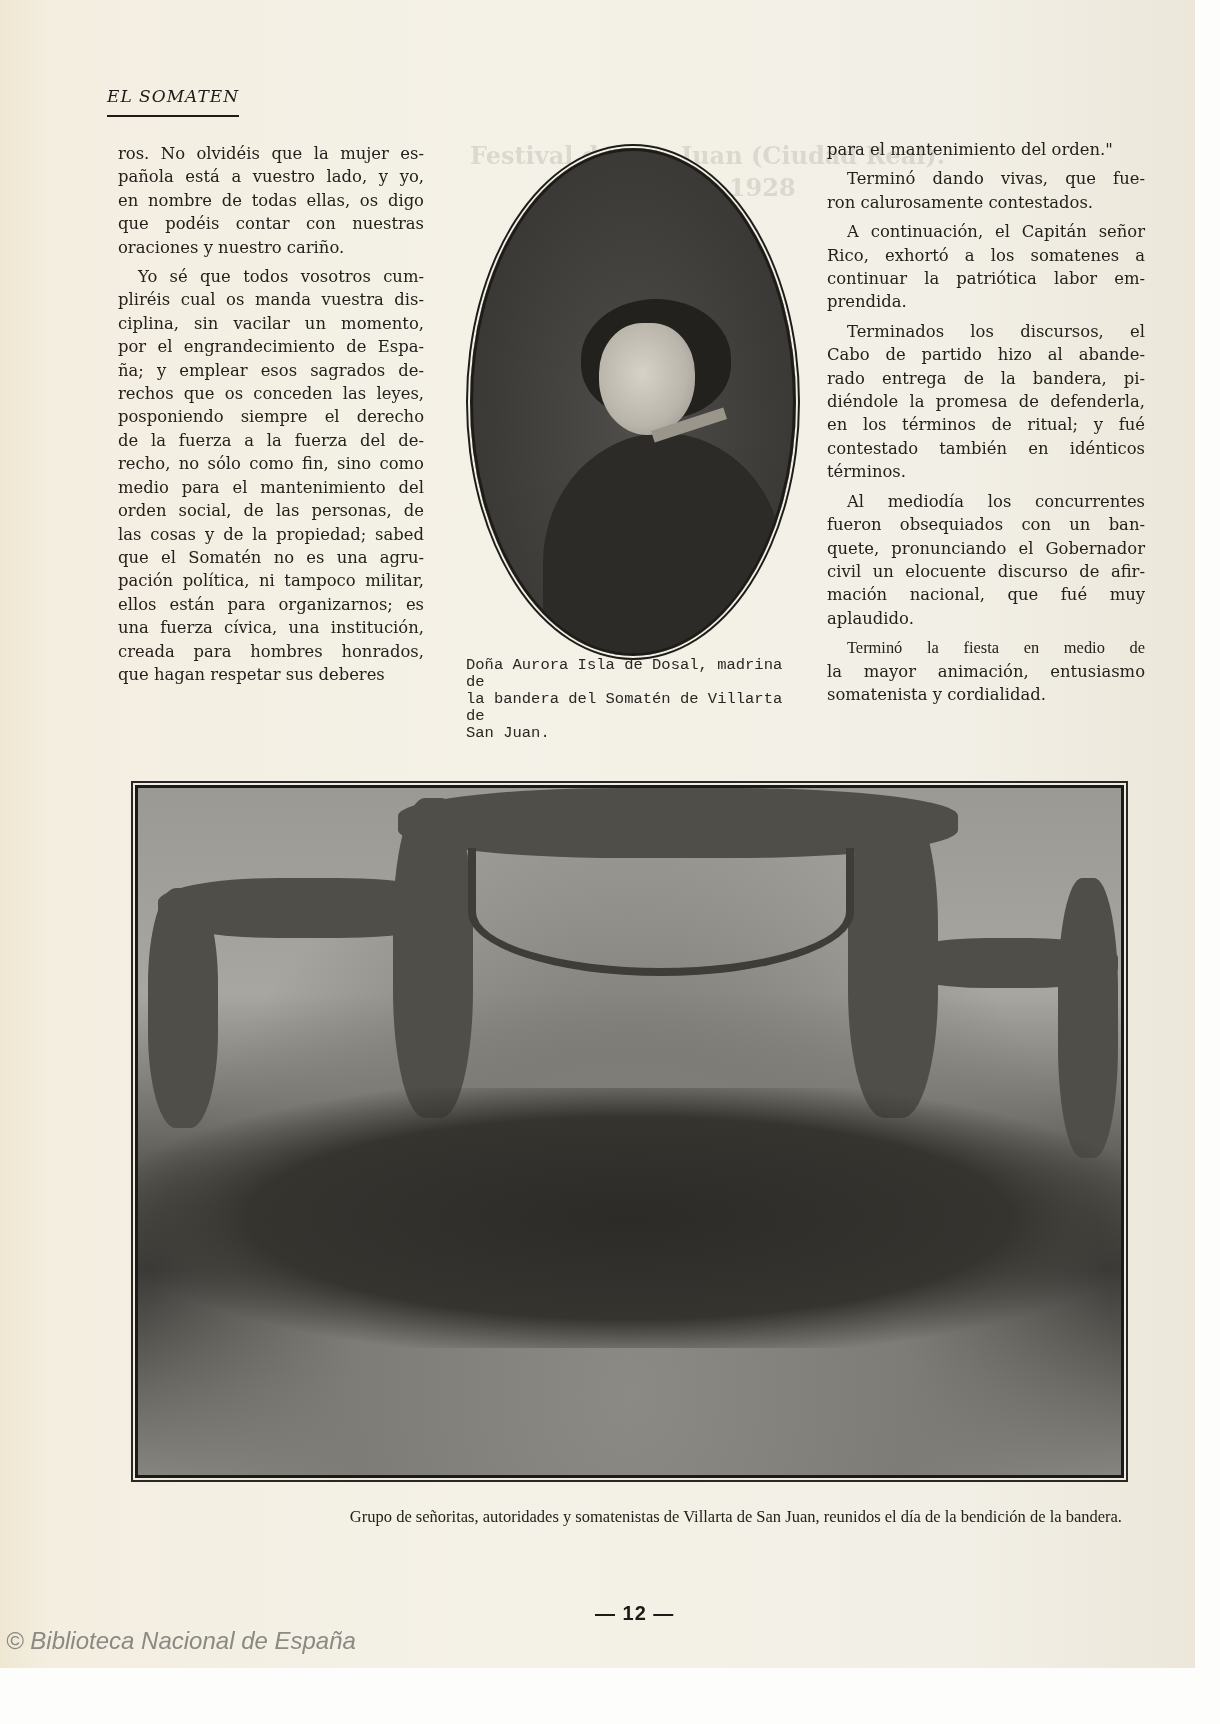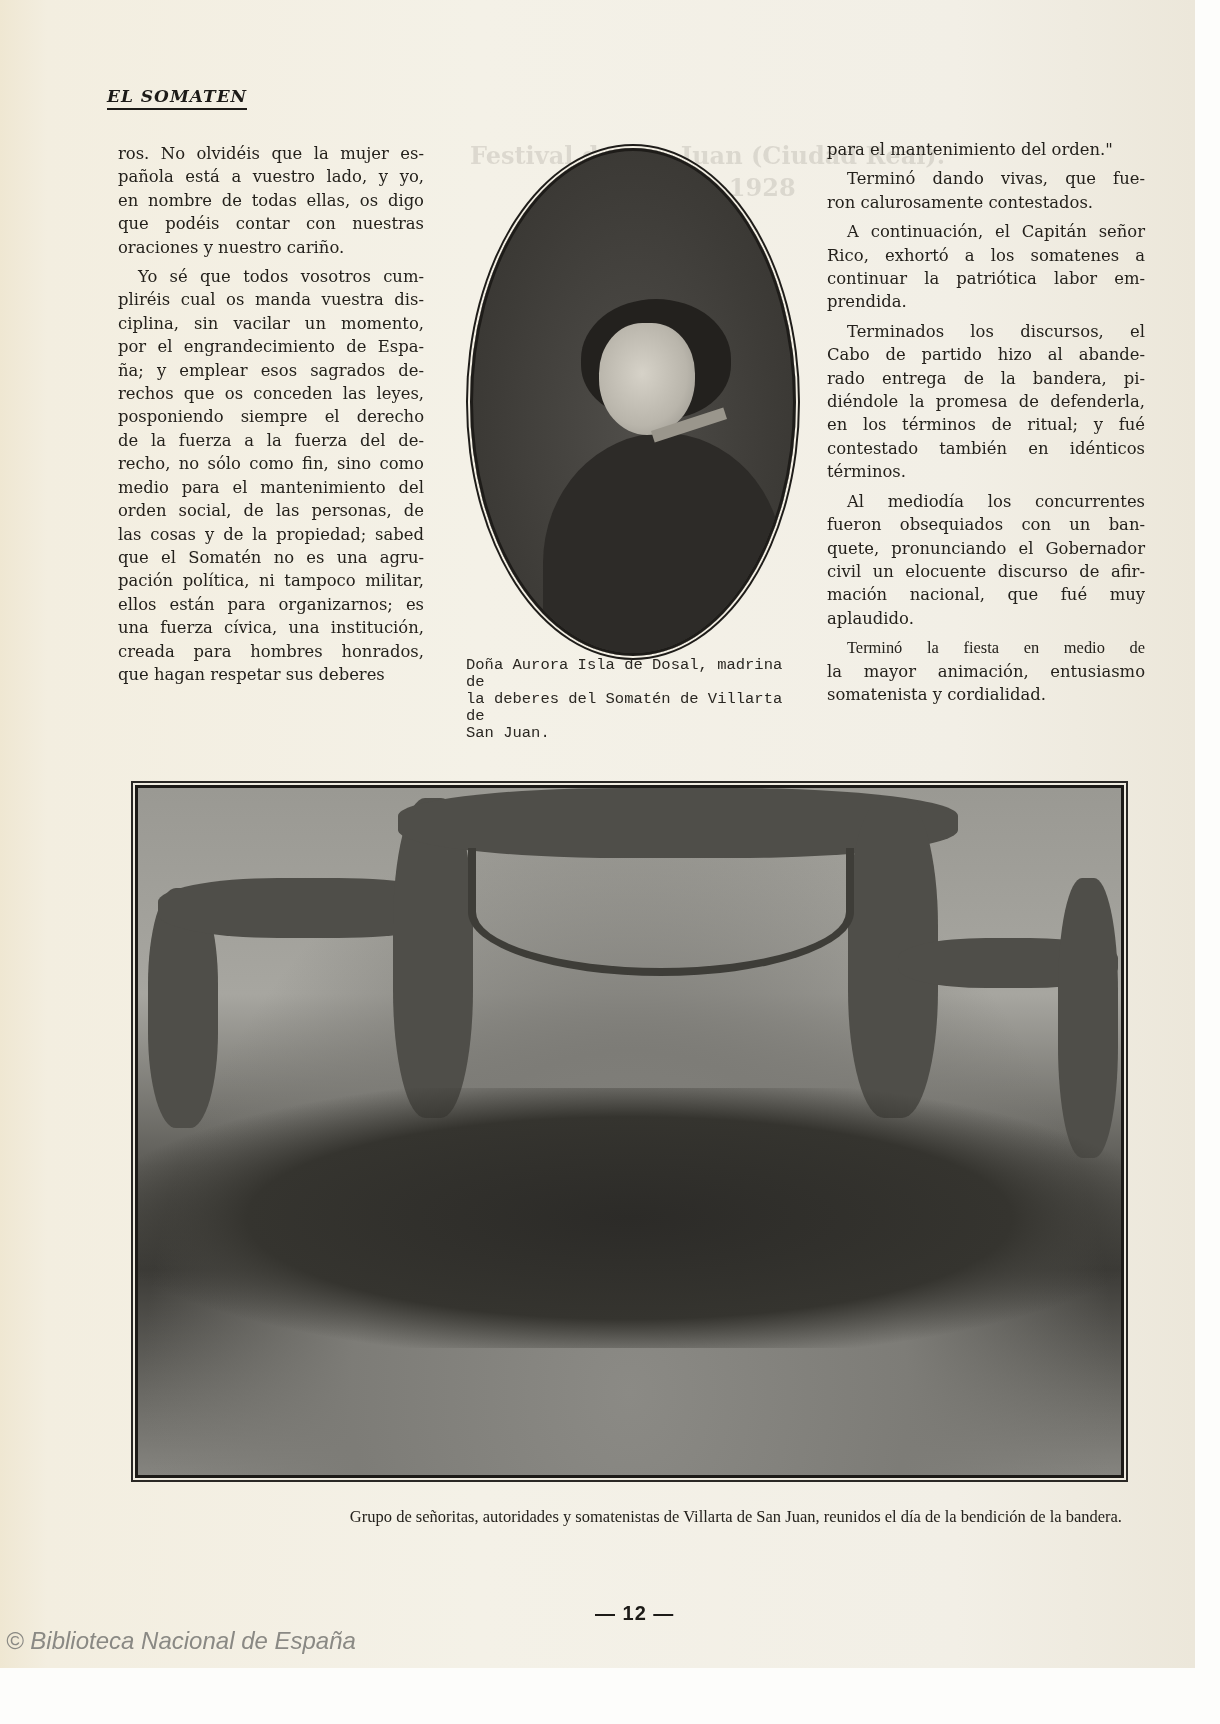--- a/index.html
+++ b/index.html
@@ -11,25 +11,25 @@
       font-family: "DejaVu Serif", serif;
     }
     .page {
       position: absolute; left: 0; top: 0;
       width: 1195px; height: 1668px;
       background: linear-gradient(90deg, #efe7d2 0%, #f3eee0 4%, #f4f1e7 40%, #f2efe6 80%, #ece7da 100%);
     }
     .header {
       position: absolute; left: 107px; top: 86px;
       font-family: "DejaVu Serif", serif;
-      font-style: italic; font-weight: bold;
+      font-style: italic; font-weight: normal;
       font-size: 17px; letter-spacing: 1px;
       color: #1d1b18;
       border-bottom: 2px solid #1d1b18;
-      padding-bottom: 2px;
+      padding-bottom: 9px;
     }
     .col {
       position: absolute;
       font-family: "DejaVu Serif", serif;
       font-size: 16.4px;
       line-height: 23.4px;
       color: #24211c;
       text-align: justify;
     }
     .col p { margin: 6px; }
@@ -157,21 +157,21 @@
 
   <div class="oval">
     <div class="body"></div>
     <div class="hair"></div>
     <div class="face"></div>
     <div class="collar"></div>
   </div>
 
   <div class="portrait-caption">
     <div>Doña Aurora Isla de Dosal, madrina de</div>
-    <div>la deberes del Somatén de Villarta de</div>
+    <div>la bandera del Somatén de Villarta de</div>
     <div>San Juan.</div>
   </div>
 
   <div class="col col-right" id="right-col">
       <p>
         <span class="line last">para el mantenimiento del orden."</span>
       </p>
       <p>
         <span class="line" style="padding-left: 20px;">Terminó dando vivas, que fue-</span>
         <span class="line last">ron calurosamente contestados.</span>

